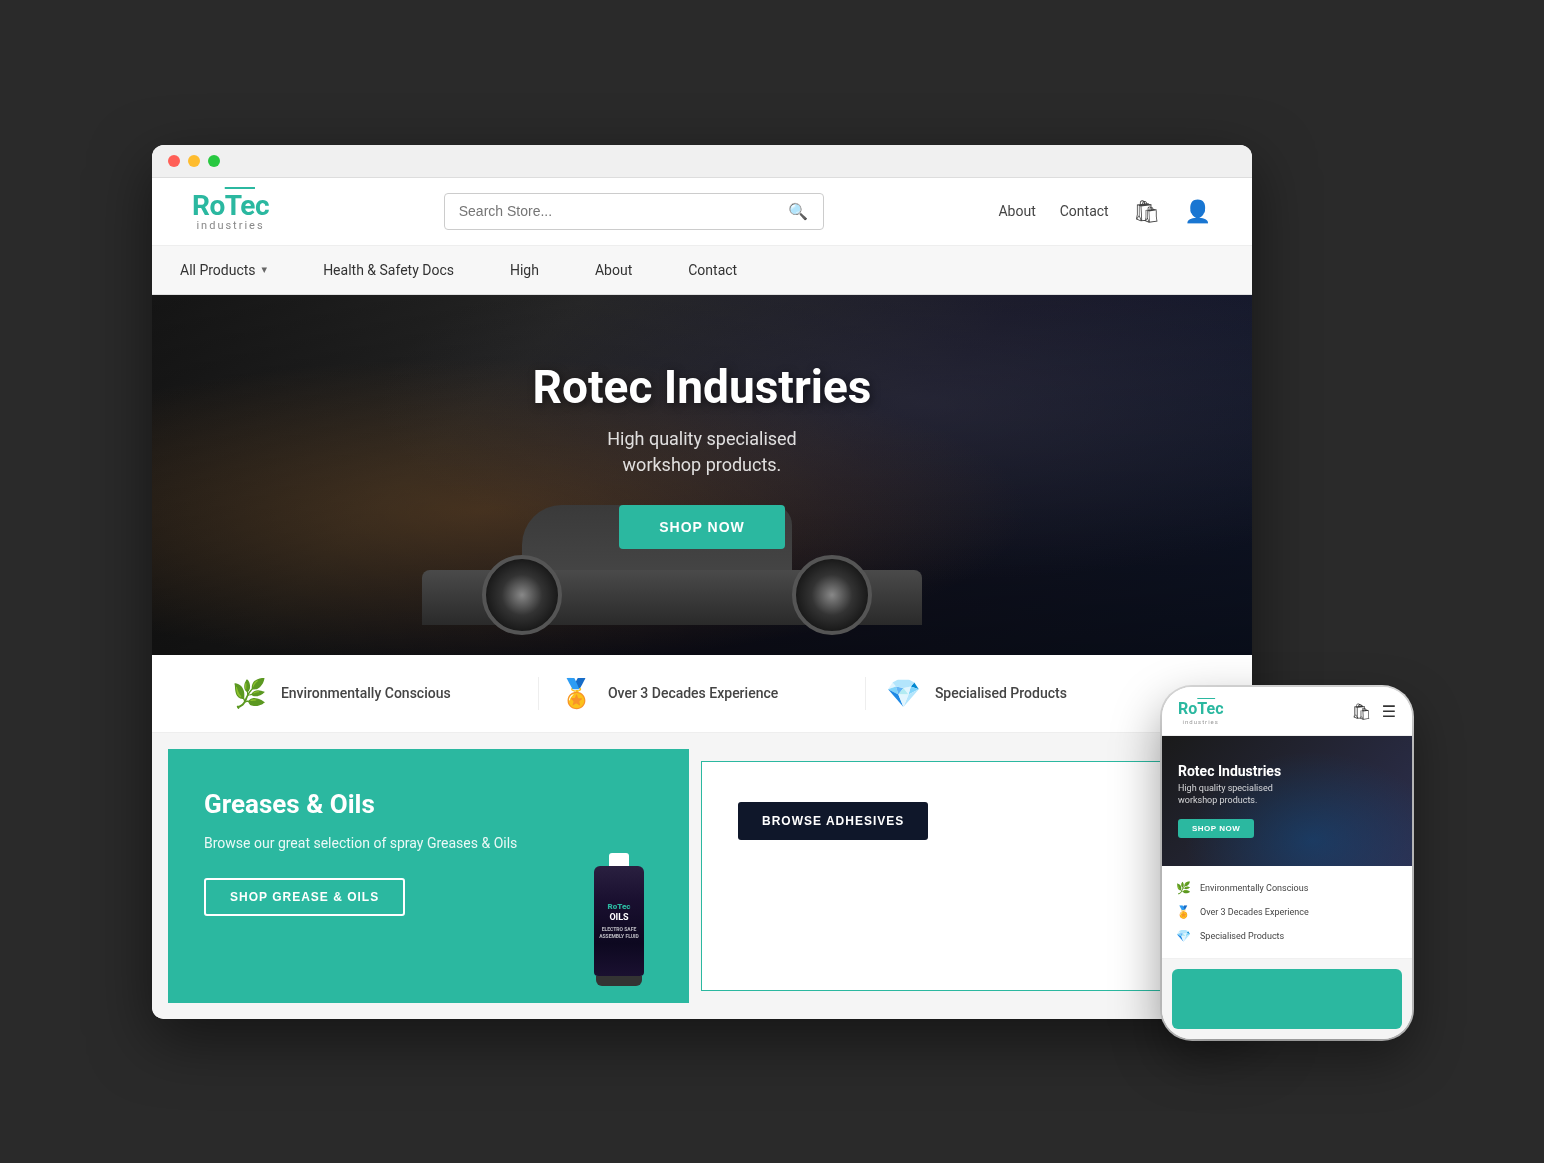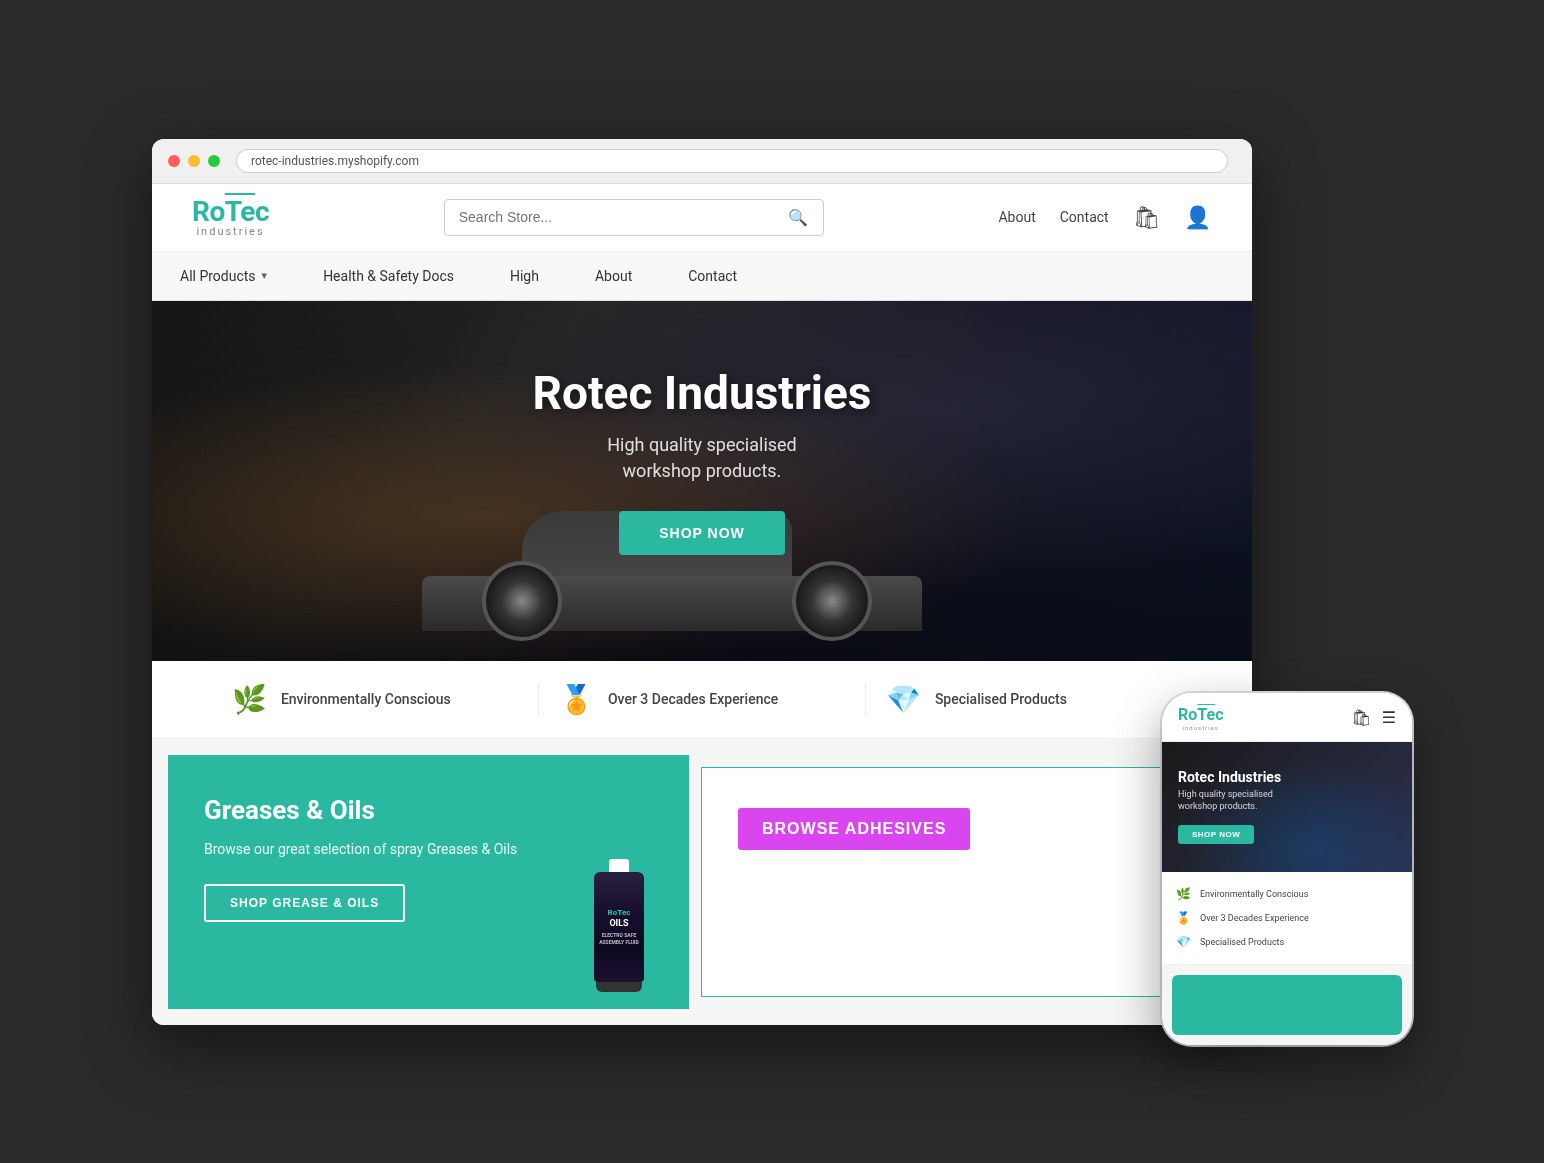--- a/index.html
+++ b/index.html
@@ -330,25 +330,25 @@
       padding: 10px 24px;
       font-size: 12px;
       font-weight: 700;
       letter-spacing: 1px;
       text-transform: uppercase;
       cursor: pointer;
       border-radius: 3px;
       text-align: center;
     }
     .product-btn-teal {
-      background: #d946ef;
+      background: #0f172a;
       color: #fff;
       border: none;
       padding: 12px 24px;
-      font-size: 16px;
+      font-size: 12px;
       font-weight: 700;
       letter-spacing: 1px;
       text-transform: uppercase;
       cursor: pointer;
       border-radius: 3px;
     }
 
     
     .spray-can {
       position: absolute;
@@ -514,21 +514,20 @@
 <body>
 
 <div class="scene">
 
   <div class="desktop-browser">
 
     <div class="browser-chrome">
       <div class="browser-dot red"></div>
       <div class="browser-dot yellow"></div>
       <div class="browser-dot green"></div>
-      <div class="browser-url">rotec-industries.myshopify.com</div>
     </div>
 
     <header class="site-header">
       <div class="logo">
         <span class="logo-rotec">
           Ro<span style="text-decoration: overline; text-decoration-color: #2bb8a0;">Te</span>c
         </span>
         <span class="logo-industries">industries</span>
       </div>
 

